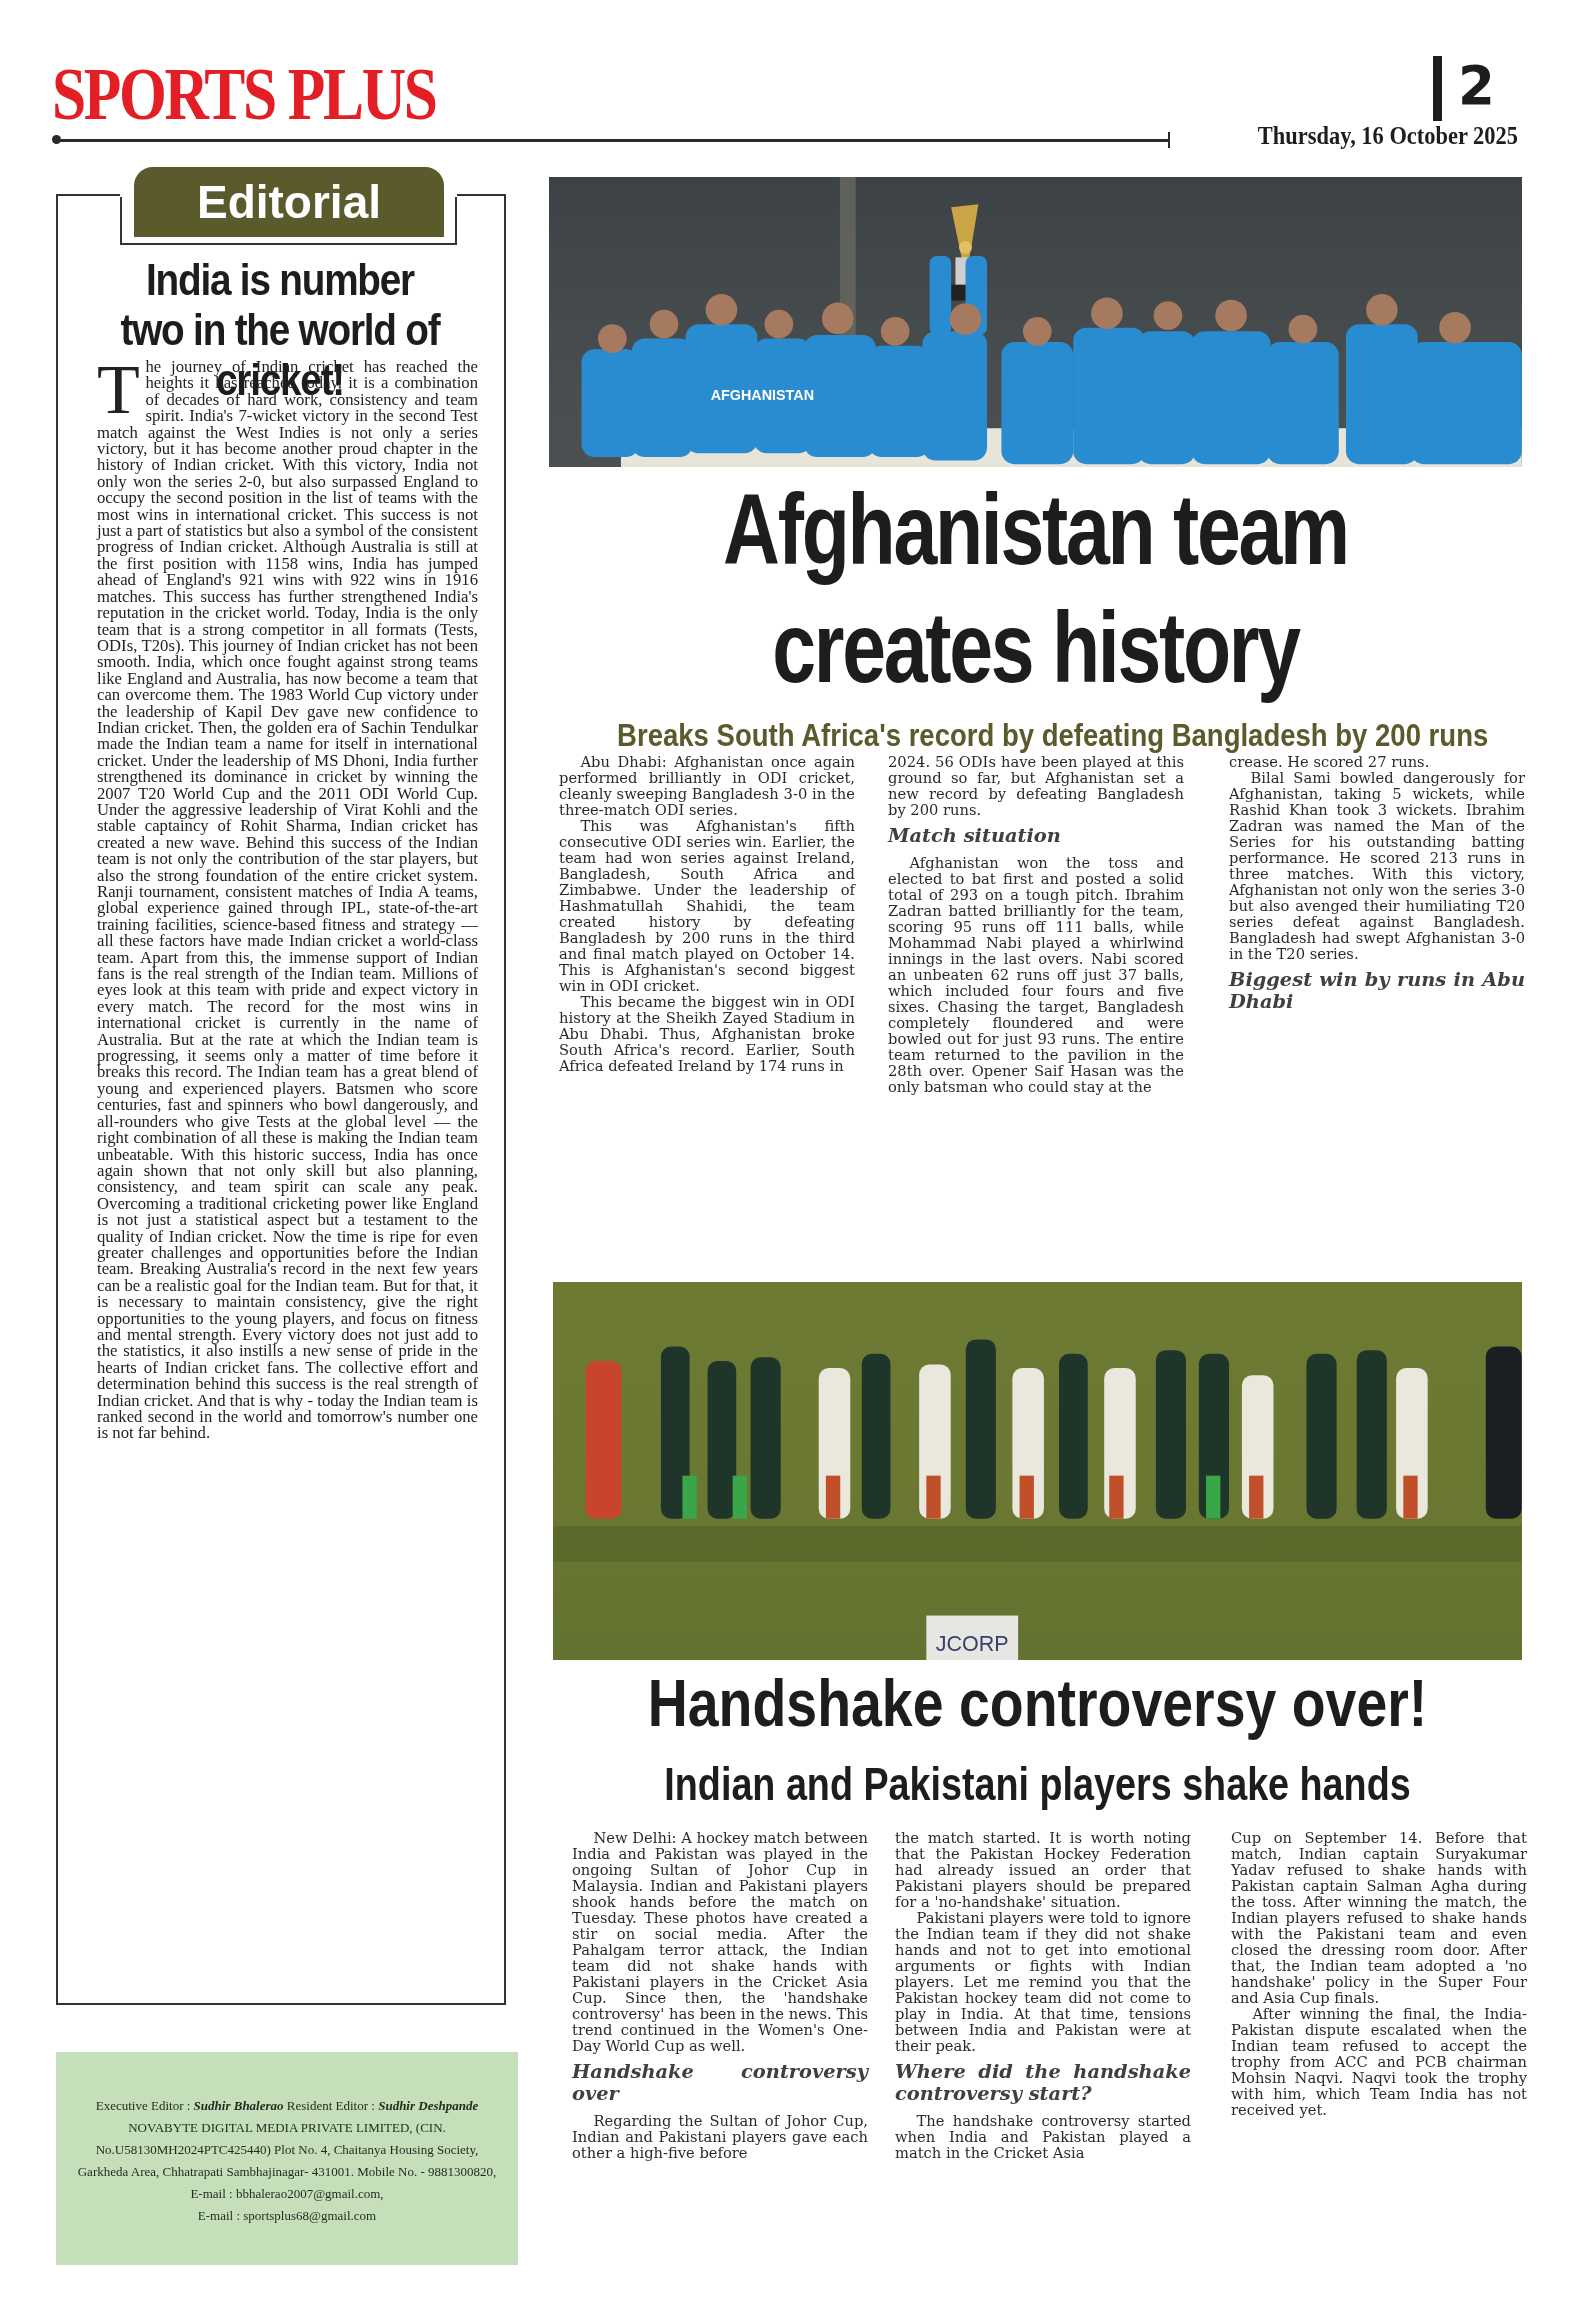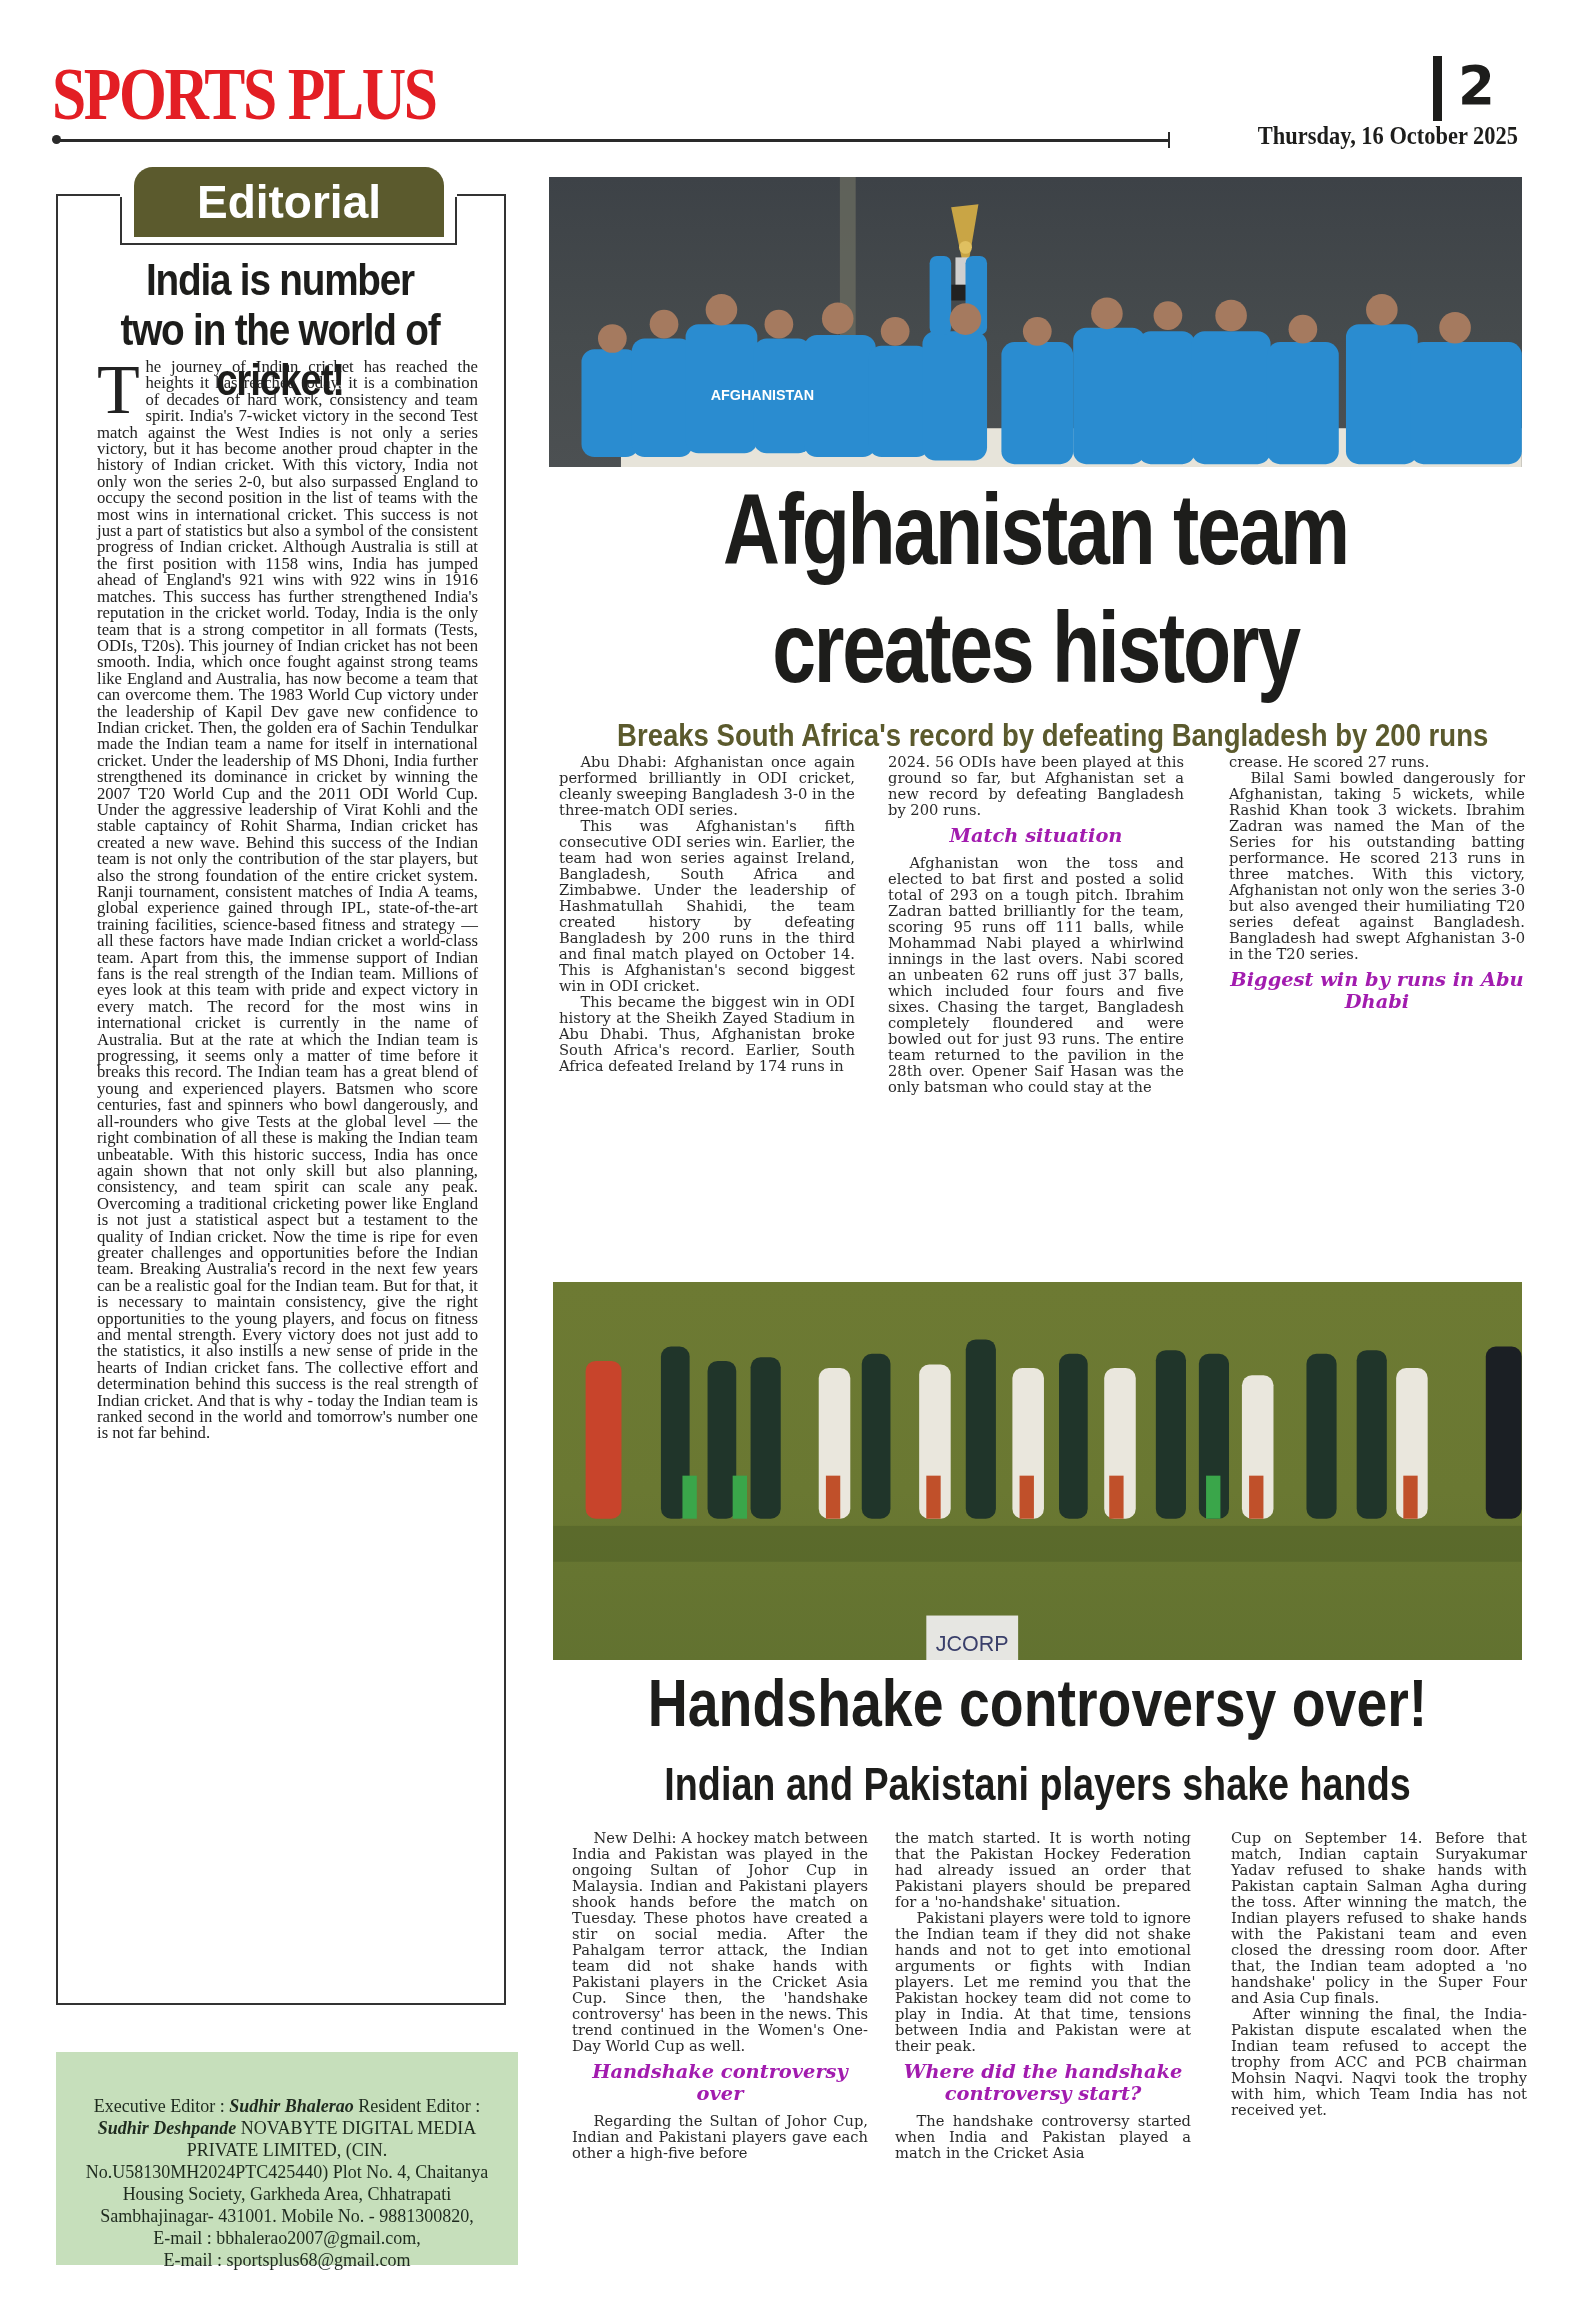--- a/index.html
+++ b/index.html
@@ -19,38 +19,38 @@
   .ed-frame { left:56px; top:194px; width:450px; height:1811px; border:2.2px solid #333; box-sizing:border-box; }
   .ed-notch { left:120px; top:188px; width:337px; height:57px; background:#fff; border:2.2px solid #333; border-top:none; box-sizing:border-box; }
   .ed-notch-cover { left:120px; top:188px; width:337px; height:8.6px; background:#fff; }
   .ed-tab { left:134px; top:167px; width:310px; height:70px; background:#5b5a2d; border-radius:18.7px 18.7px 0 0; display:flex; align-items:center; justify-content:center; }
   .ed-tab span { font-family:"Liberation Sans", sans-serif; font-weight:bold; font-size:46px; color:#ffffff; }
   .ed-title { left:86px; top:255px; width:388px; text-align:center; font-family:"Liberation Sans", sans-serif; font-weight:bold; font-size:45px; line-height:50px; color:#1d1d1b; letter-spacing:-1.4px; transform:scaleX(0.86); transform-origin:center top; }
   .ed-body { left:97px; top:359px; width:381px; font-family:"Liberation Serif", serif; font-size:16.7px; line-height:16.4px; text-align:justify; color:#222; hyphens:auto; }
   .dropcap { float:left; font-family:"Liberation Serif", serif; font-size:70px; line-height:56px; margin:2.9px 5.7px 0 0; color:#222; }
 
   
-  .imprint { left:56px; top:2052px; width:462px; height:213px; background:#c6dfbb; box-sizing:border-box; padding:43px 21.5px 0 21.5px; text-align:center; font-family:"Liberation Serif", serif; font-size:18px; line-height:22px; color:#1e2a1e; }
+  .imprint { left:56px; top:2052px; width:462px; height:213px; background:#c6dfbb; box-sizing:border-box; padding:43px 21.5px 0 21.5px; text-align:center; font-family:"Liberation Serif", serif; font-size:13px; line-height:22px; color:#1e2a1e; }
   .imprint b { font-style:italic; }
 
   
   .photo-top { left:549px; top:177px; width:973px; height:290px; overflow:hidden; background:linear-gradient(180deg,#3d4247 0%,#464b4d 55%,#4c5052 100%); }
   .photo-hockey { left:553px; top:1282px; width:969px; height:378px; overflow:hidden; background:linear-gradient(180deg,#6d7a33 0%,#6a7832 55%,#627230 100%); }
 
   
   .af-head { left:549px; top:470px; width:973px; text-align:center; font-family:"Liberation Sans", sans-serif; font-weight:bold; font-size:101px; line-height:118px; color:#1d1d1b; letter-spacing:-2.9px; transform:scaleX(0.78); transform-origin:center top; }
   .af-sub { left:549px; top:717px; width:973px; text-align:center; font-family:"Liberation Sans", sans-serif; font-weight:bold; font-size:32px; line-height:36px; color:#5b5a2d; transform:scaleX(0.86); transform-origin:center top; white-space:nowrap; }
   .hs-head { left:553px; top:1664px; width:969px; text-align:center; font-family:"Liberation Sans", sans-serif; font-weight:bold; font-size:66px; line-height:79px; color:#1d1d1b; transform:scaleX(0.84); transform-origin:center top; white-space:nowrap; }
   .hs-sub { left:553px; top:1758px; width:969px; text-align:center; font-family:"Liberation Sans", sans-serif; font-weight:bold; font-size:46px; line-height:53px; color:#1d1d1b; transform:scaleX(0.82); transform-origin:center top; white-space:nowrap; }
 
   
   .col { font-family:"DejaVu Serif", serif; font-size:14.7px; line-height:16px; text-align:justify; color:#2a2a2a; }
   .col p { margin:0; text-indent:21.5px; }
   .col p.noindent { text-indent:0; }
-  .sub-red { font-family:"DejaVu Serif", serif; font-weight:bold; font-style:italic; color:#a21caf; text-align:center; font-size:19.4px; line-height:21.5px; margin:7.2px 0 8.6px 0; }
+  .sub-red { font-family:"DejaVu Serif", serif; font-weight:bold; font-style:italic; color:#404040; font-size:19.4px; line-height:21.5px; margin:7.2px 0 8.6px 0; }
   .bullets { list-style:none; margin:5.7px 0 0 0; padding:0; }
   .bullets li { position:relative; padding-left:24.4px; text-align:justify; }
   .bullets li::before { content:""; position:absolute; left:2.9px; top:5px; width:10px; height:8.6px; background:#2f3f8f; }
 </style>
 </head>
 <body>
 
 <div class="abs brand">SPORTS PLUS</div>
 <div class="abs rule-dot"></div>
 <div class="abs rule"></div>

